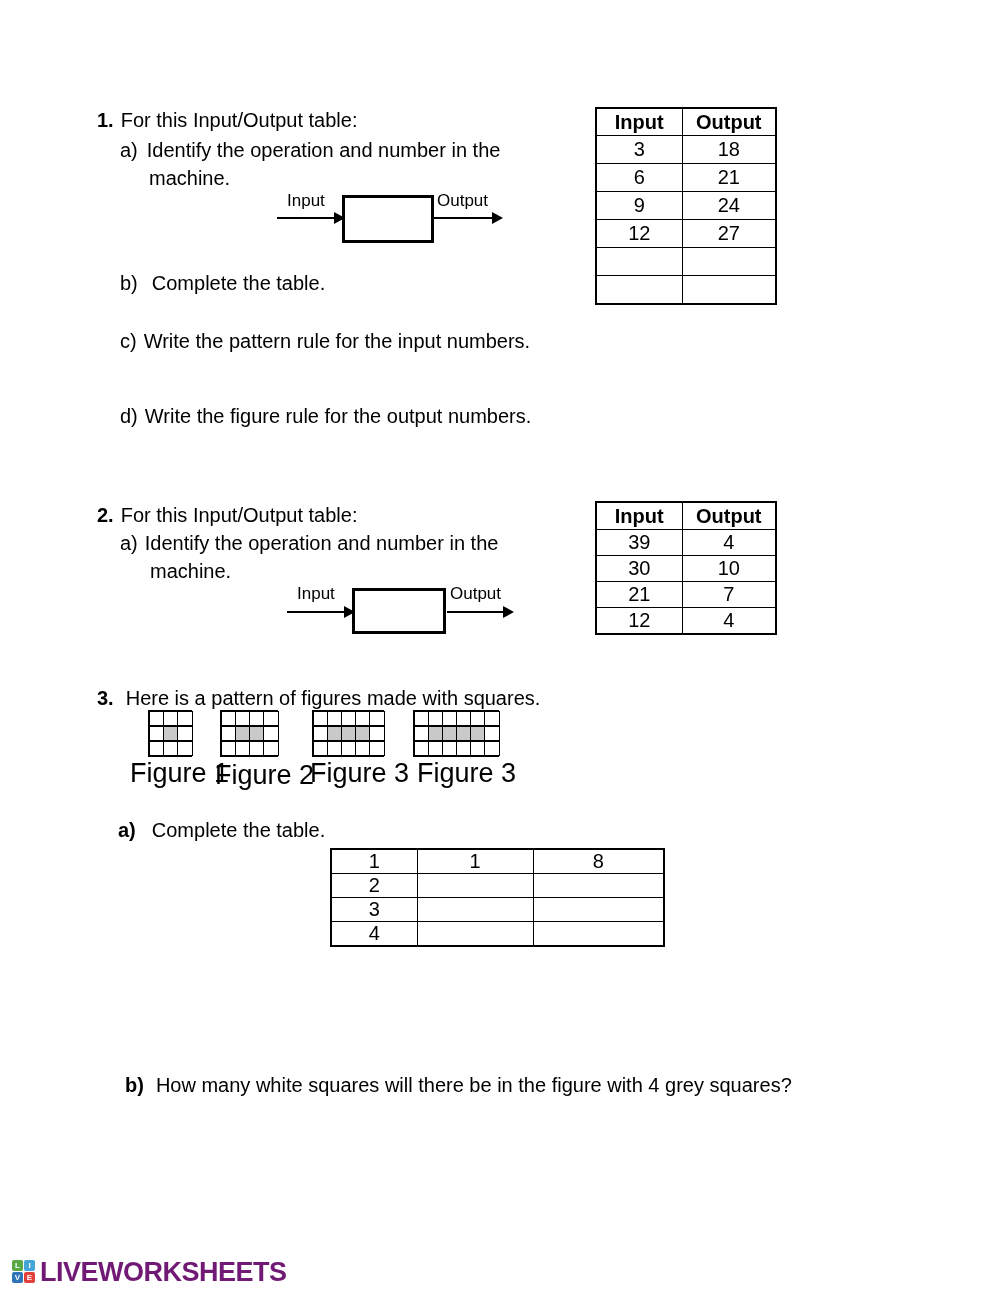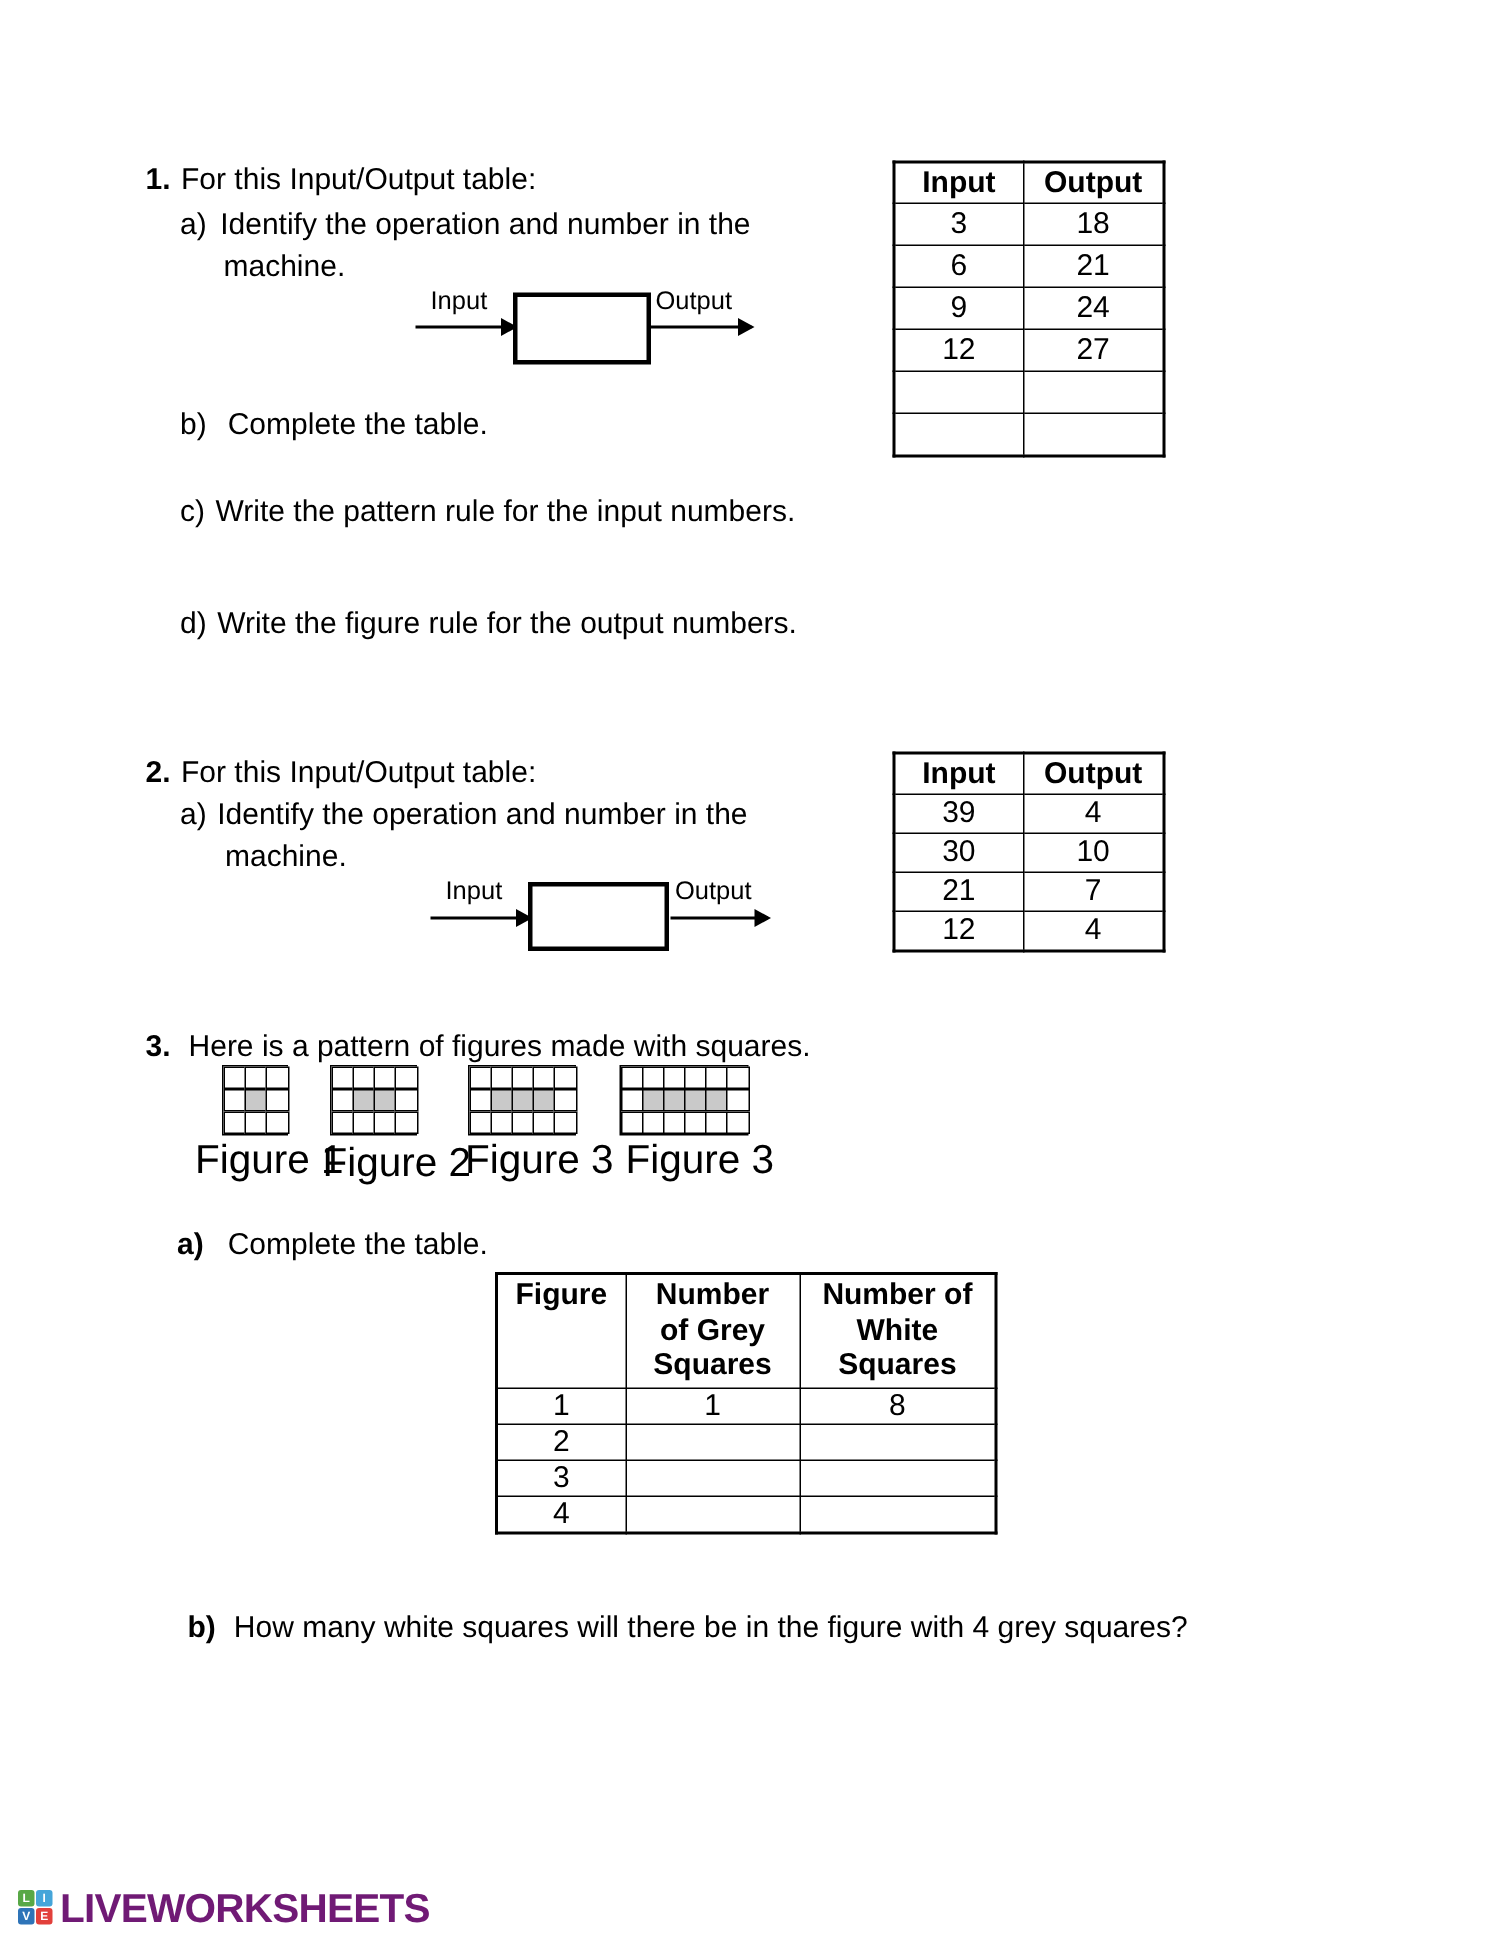--- a/index.html
+++ b/index.html
@@ -240,25 +240,20 @@
     <span>Complete the table.</span>
   </div>
 
   <table class="io t3" style="left:330px;top:848px">
     <colgroup>
         <col style="width:86px">
         <col style="width:116px">
         <col style="width:131px">
       </colgroup>
     <tbody>
-        <tr>
-      <th>Figure</th>
-      <th>Number of Grey Squares</th>
-      <th>Number of White Squares</th>
-    </tr>
     <tr>
       <td>1</td>
       <td>1</td>
       <td>8</td>
     </tr>
     <tr>
       <td>2</td>
       <td></td>
       <td></td>
     </tr>

